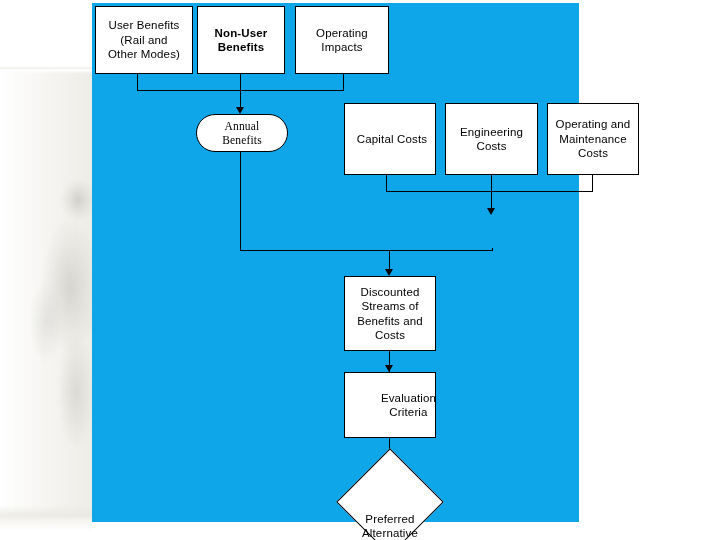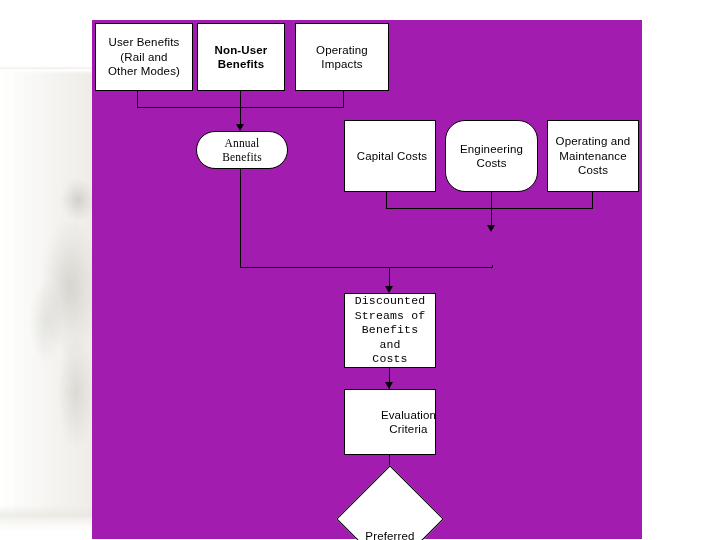--- a/index.html
+++ b/index.html
@@ -52,24 +52,24 @@
     width: 92px;
     height: 3px;
     background: linear-gradient(to bottom, rgba(255,255,255,0.0), rgba(237,236,230,0.9));
     pointer-events: none;
   }
 
   
   #panel {
     position: absolute;
     left: 92px;
-    top: 20px;
-    width: 550px;
+    top: 3px;
+    width: 487px;
     height: 519px;
-    background: #a21caf;
+    background: #0ea5e9;
   }
 
   
   .node {
     position: absolute;
     background: #ffffff;
     border: 1px solid #000000;
     box-sizing: border-box;
     display: flex;
     align-items: center;
@@ -145,41 +145,41 @@
     <div class="line-v" style="left:251px; top:71px; height:17px;"></div>
     <div class="line-h" style="left:45px;  top:87px; width:207px;"></div>
     <div class="line-v" style="left:148px; top:71px; height:35px;"></div>
     <div class="arrow-down" style="left:144px; top:104px;"></div>
 
     <div class="node rounded" style="left:104px; top:111px; width:92px; height:38px;font-family:Liberation Serif, serif;">Annual
 Benefits</div>
 
     <div class="node" style="left:252px; top:100px; width:92px; height:72px;padding-left:7px;">Capital Costs</div>
 
-    <div class="node" style="left:353px; top:100px; width:93px; height:72px;border-radius:20px;">Engineering
+    <div class="node" style="left:353px; top:100px; width:93px; height:72px;">Engineering
 Costs</div>
 
     <div class="node" style="left:455px; top:100px; width:92px; height:72px;">Operating and
 Maintenance
 Costs</div>
 
     <div class="line-v" style="left:294px; top:172px; height:17px;"></div>
     <div class="line-v" style="left:500px; top:172px; height:17px;"></div>
     <div class="line-h" style="left:294px; top:188px; width:207px;"></div>
     <div class="line-v" style="left:399px; top:172px; height:34px;"></div>
     <div class="arrow-down" style="left:395px; top:205px;"></div>
 
 
     <div class="line-v" style="left:148px; top:149px; height:99px;"></div>
     <div class="line-v" style="left:400px; top:245px; height:3px;"></div>
     <div class="line-h" style="left:148px; top:247px; width:253px;"></div>
     <div class="line-v" style="left:297px; top:247px; height:22px;"></div>
     <div class="arrow-down" style="left:293px; top:266px;"></div>
 
-    <div class="node" style="left:252px; top:273px; width:92px; height:75px;font-family:Liberation Mono, monospace;">Discounted
+    <div class="node" style="left:252px; top:273px; width:92px; height:75px;">Discounted
 Streams of
 Benefits and
 Costs</div>
 
     <div class="line-v" style="left:297px; top:348px; height:22px;"></div>
     <div class="arrow-down" style="left:293px; top:362px;"></div>
 
     <div class="node" style="left:252px; top:369px; width:92px; height:66px;padding-left:40px;">Evaluation
 Criteria</div>
 

